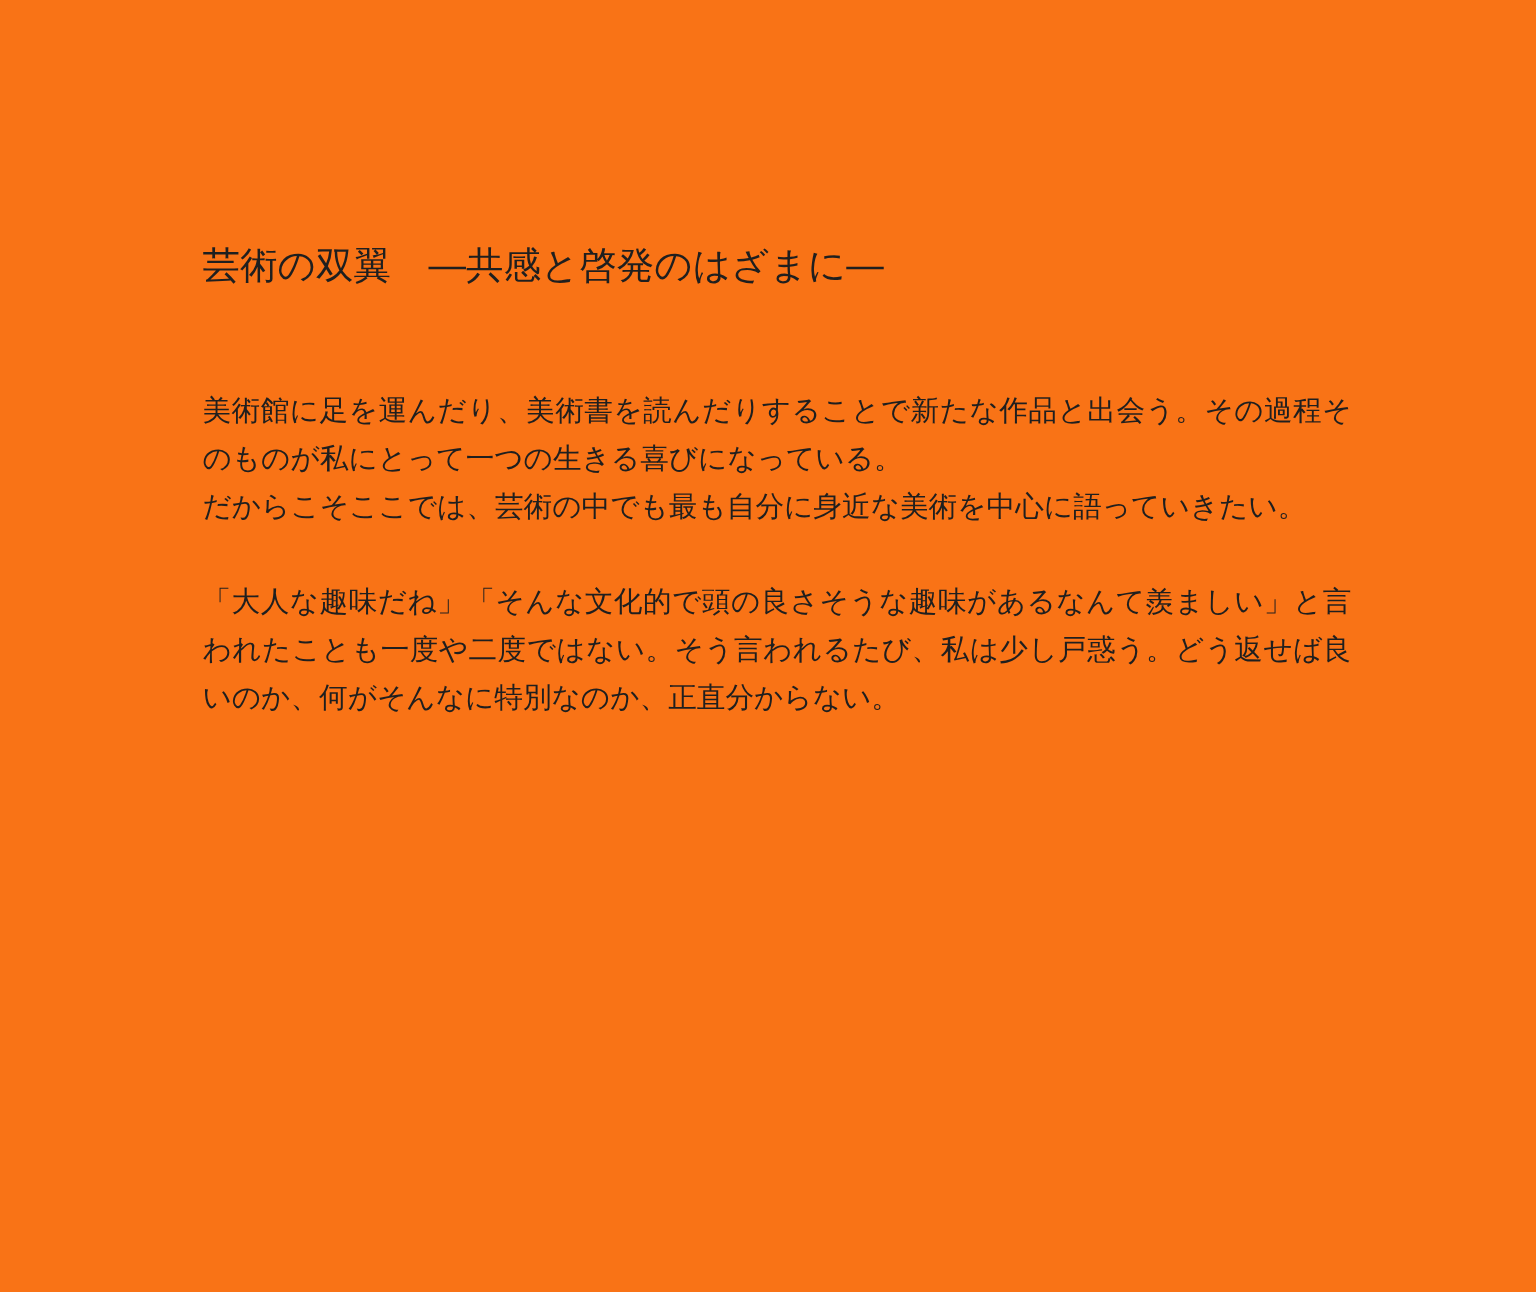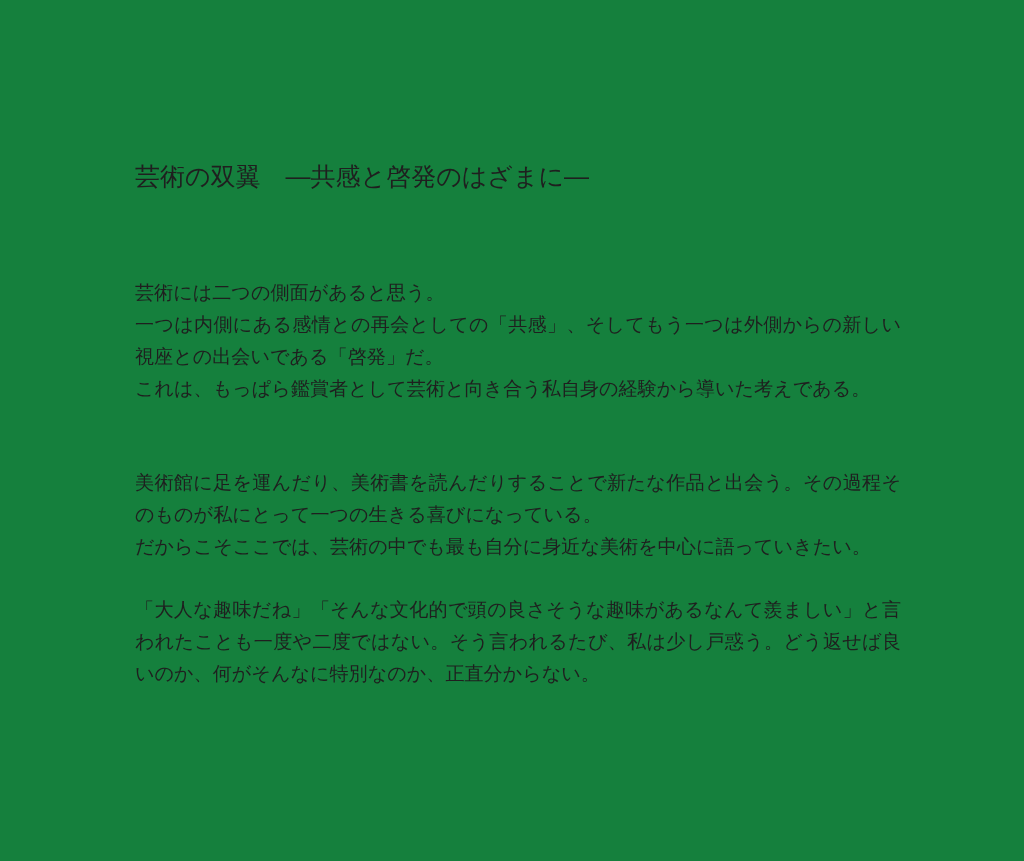--- a/index.html
+++ b/index.html
@@ -11,21 +11,21 @@
     height: 861px;
     background: #ffffff;
     overflow: hidden;
     font-family: "DejaVu Serif", "Liberation Serif", serif;
     color: #1f1f1f;
   }
   .page {
     position: relative;
     width: 1024px;
     height: 861px;
-    background: #15803d;
+    background: #f97316;
   }
   .content {
     position: absolute;
     left: 135px;
     top: 0;
     width: 766px;
   }
   .doc-title {
     margin: 158px 0 0 0;
     font-size: 25px;
@@ -51,25 +51,20 @@
   }
 </style>
 </head>
 <body>
 
 <div class="page">
   <div class="content">
 
     <h1 class="doc-title">芸術の双翼　―共感と啓発のはざまに―</h1>
 
-    <section class="para para-1">
-      <p class="line">芸術には二つの側面があると思う。</p>
-      <p class="line">一つは内側にある感情との再会としての「共感」、そしてもう一つは外側からの新しい視座との出会いである「啓発」だ。</p>
-      <p class="line">これは、もっぱら鑑賞者として芸術と向き合う私自身の経験から導いた考えである。</p>
-    </section>
 
     <section class="para para-2">
       <p class="line">美術館に足を運んだり、美術書を読んだりすることで新たな作品と出会う。その過程そのものが私にとって一つの生きる喜びになっている。</p>
       <p class="line">だからこそここでは、芸術の中でも最も自分に身近な美術を中心に語っていきたい。</p>
     </section>
 
     <section class="para para-3">
       <p class="line">「大人な趣味だね」「そんな文化的で頭の良さそうな趣味があるなんて羨ましい」と言われたことも一度や二度ではない。そう言われるたび、私は少し戸惑う。どう返せば良いのか、何がそんなに特別なのか、正直分からない。</p>
     </section>
 

